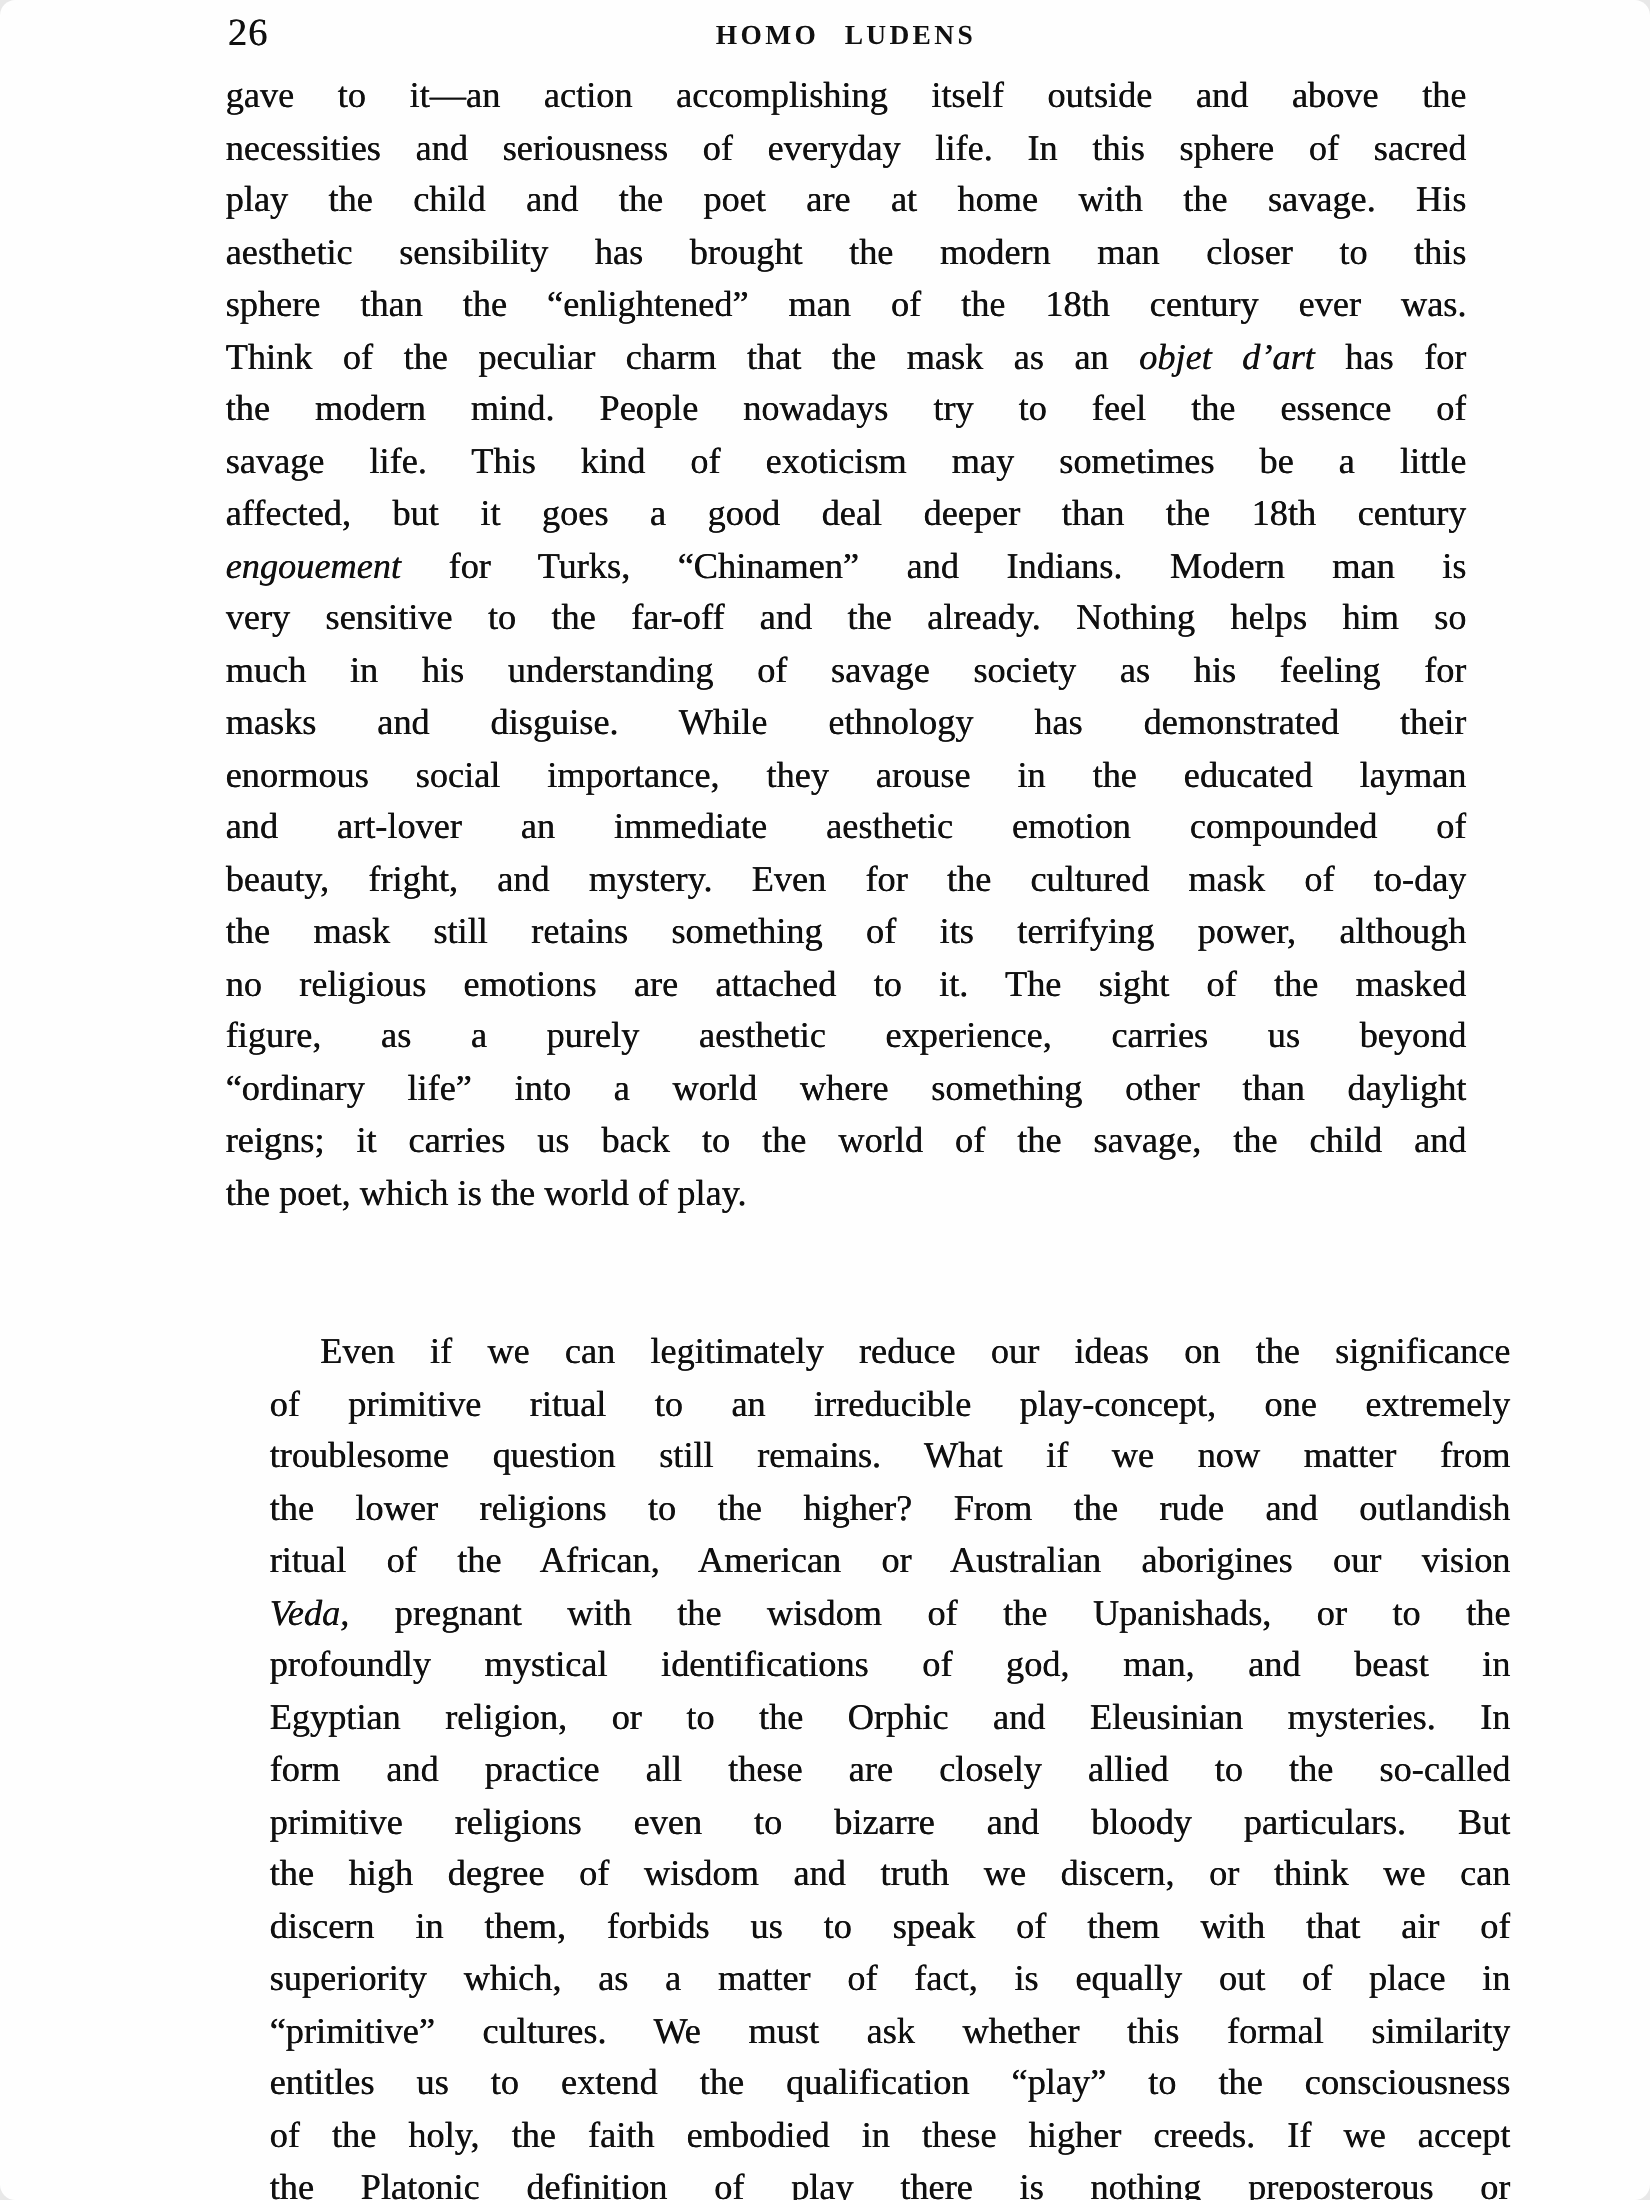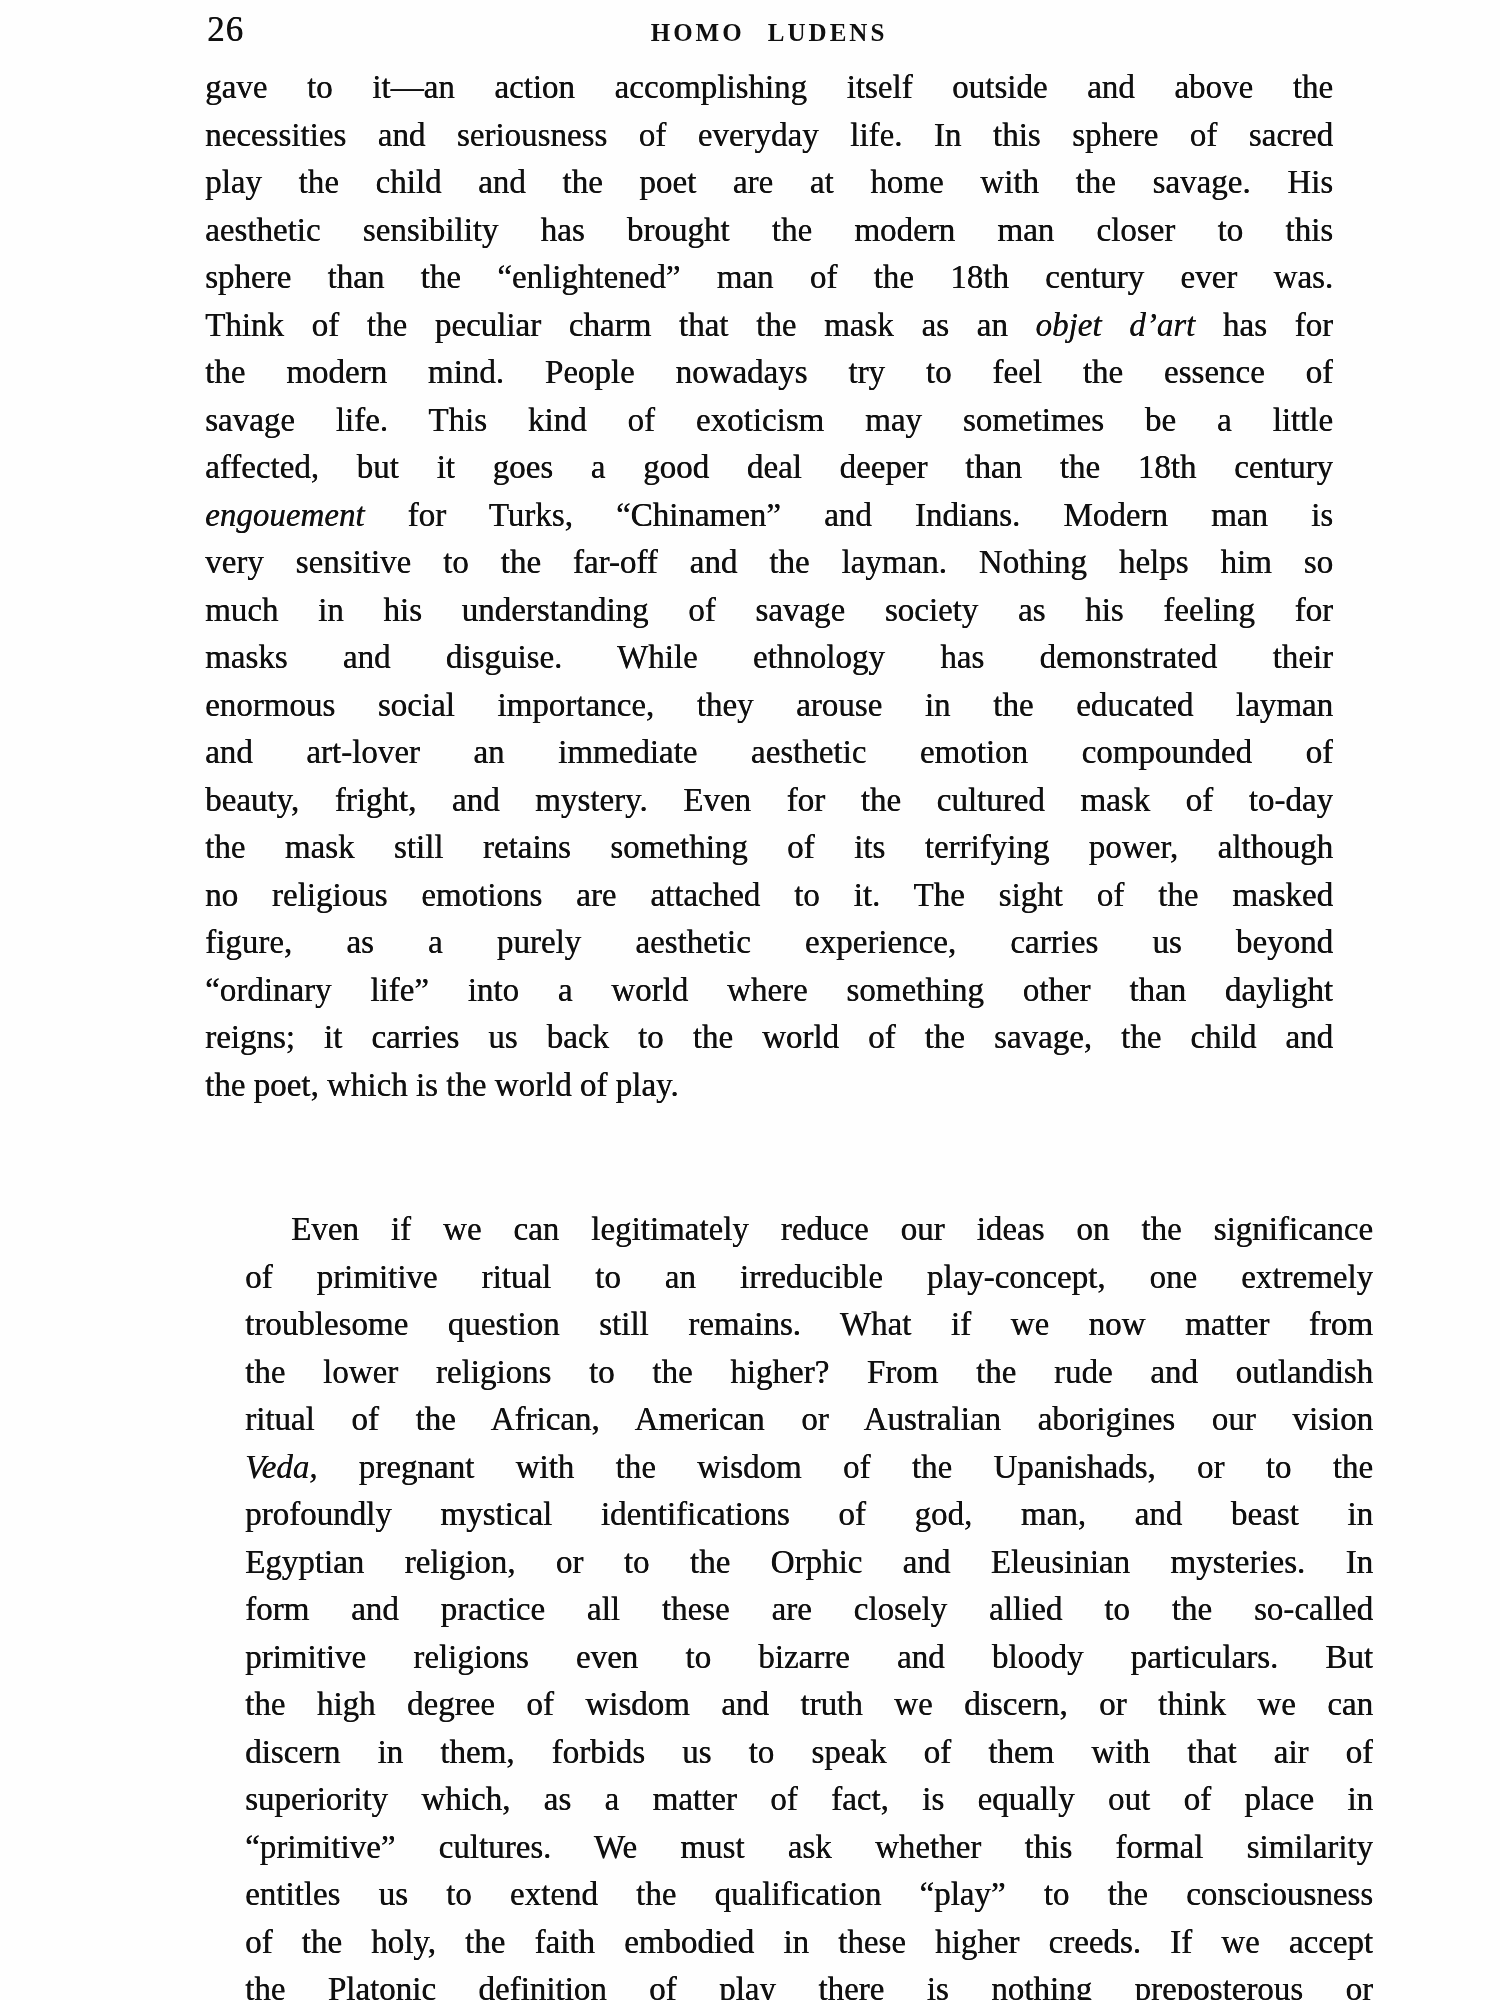--- a/index.html
+++ b/index.html
@@ -9,20 +9,21 @@
   }
   .page {
     position: relative;
     width: 1500px;
     height: 2000px;
     margin: 0 auto;
     background: var(--paper, #ffffff);
     color: var(--ink, #101010);
     font-family: "Liberation Serif", "DejaVu Serif", serif;
     overflow: hidden;
+    border-radius: 14px;
   }
   .header {
     position: absolute;
     left: 205px;
     width: 1128px;
     top: 8px;
     height: 44px;
     line-height: 44px;
   }
   .page-number {
@@ -81,21 +82,21 @@
         <div class="line"><span>gave to it—an action accomplishing itself outside and above the</span></div>
         <div class="line"><span>necessities and seriousness of everyday life.  In this sphere of sacred</span></div>
         <div class="line"><span>play the child and the poet are at home with the savage.  His</span></div>
         <div class="line"><span>aesthetic sensibility has brought the modern man closer to this</span></div>
         <div class="line"><span>sphere than the “enlightened” man of the 18th century ever was.</span></div>
         <div class="line"><span>Think of the peculiar charm that the mask as an </span><i>objet d’art</i><span> has for</span></div>
         <div class="line"><span>the modern mind.  People nowadays try to feel the essence of</span></div>
         <div class="line"><span>savage life.  This kind of exoticism may sometimes be a little</span></div>
         <div class="line"><span>affected, but it goes a good deal deeper than the 18th century</span></div>
         <div class="line"><i>engouement</i><span> for Turks, “Chinamen” and Indians.  Modern man is</span></div>
-        <div class="line"><span>very sensitive to the far-off and the layman.  Nothing helps him so</span></div>
+        <div class="line"><span>very sensitive to the far-off and the already.  Nothing helps him so</span></div>
         <div class="line"><span>much in his understanding of savage society as his feeling for</span></div>
         <div class="line"><span>masks and disguise.  While ethnology has demonstrated their</span></div>
         <div class="line"><span>enormous social importance, they arouse in the educated layman</span></div>
         <div class="line"><span>and art-lover an immediate aesthetic emotion compounded of</span></div>
         <div class="line"><span>beauty, fright, and mystery.  Even for the cultured mask of to-day</span></div>
         <div class="line"><span>the mask still retains something of its terrifying power, although</span></div>
         <div class="line"><span>no religious emotions are attached to it.  The sight of the masked</span></div>
         <div class="line"><span>figure, as a purely aesthetic experience, carries us beyond</span></div>
         <div class="line"><span>“ordinary life” into a world where something other than daylight</span></div>
         <div class="line"><span>reigns; it carries us back to the world of the savage, the child and</span></div>

